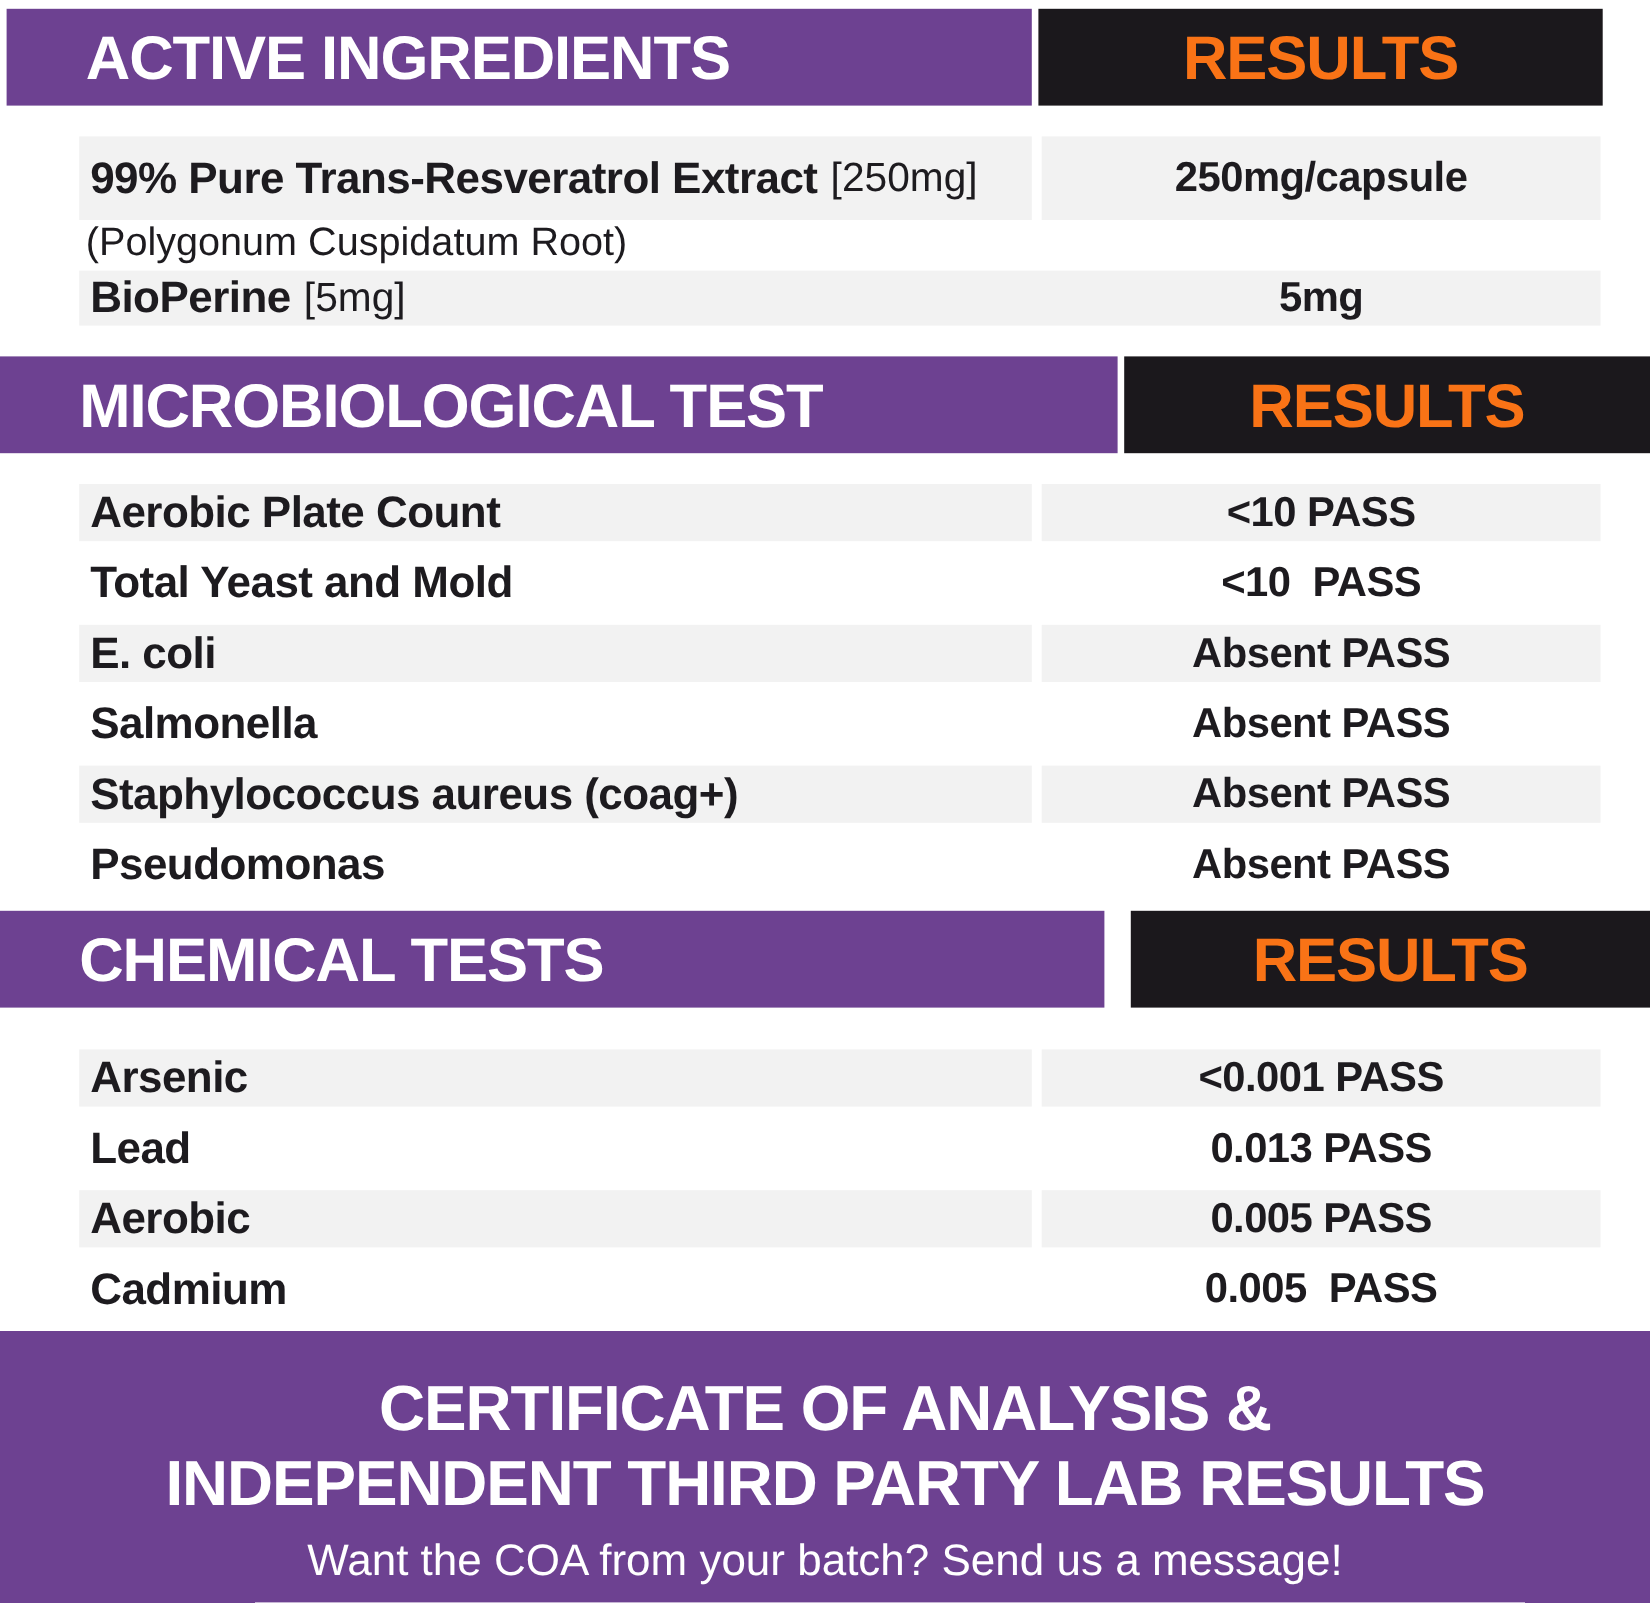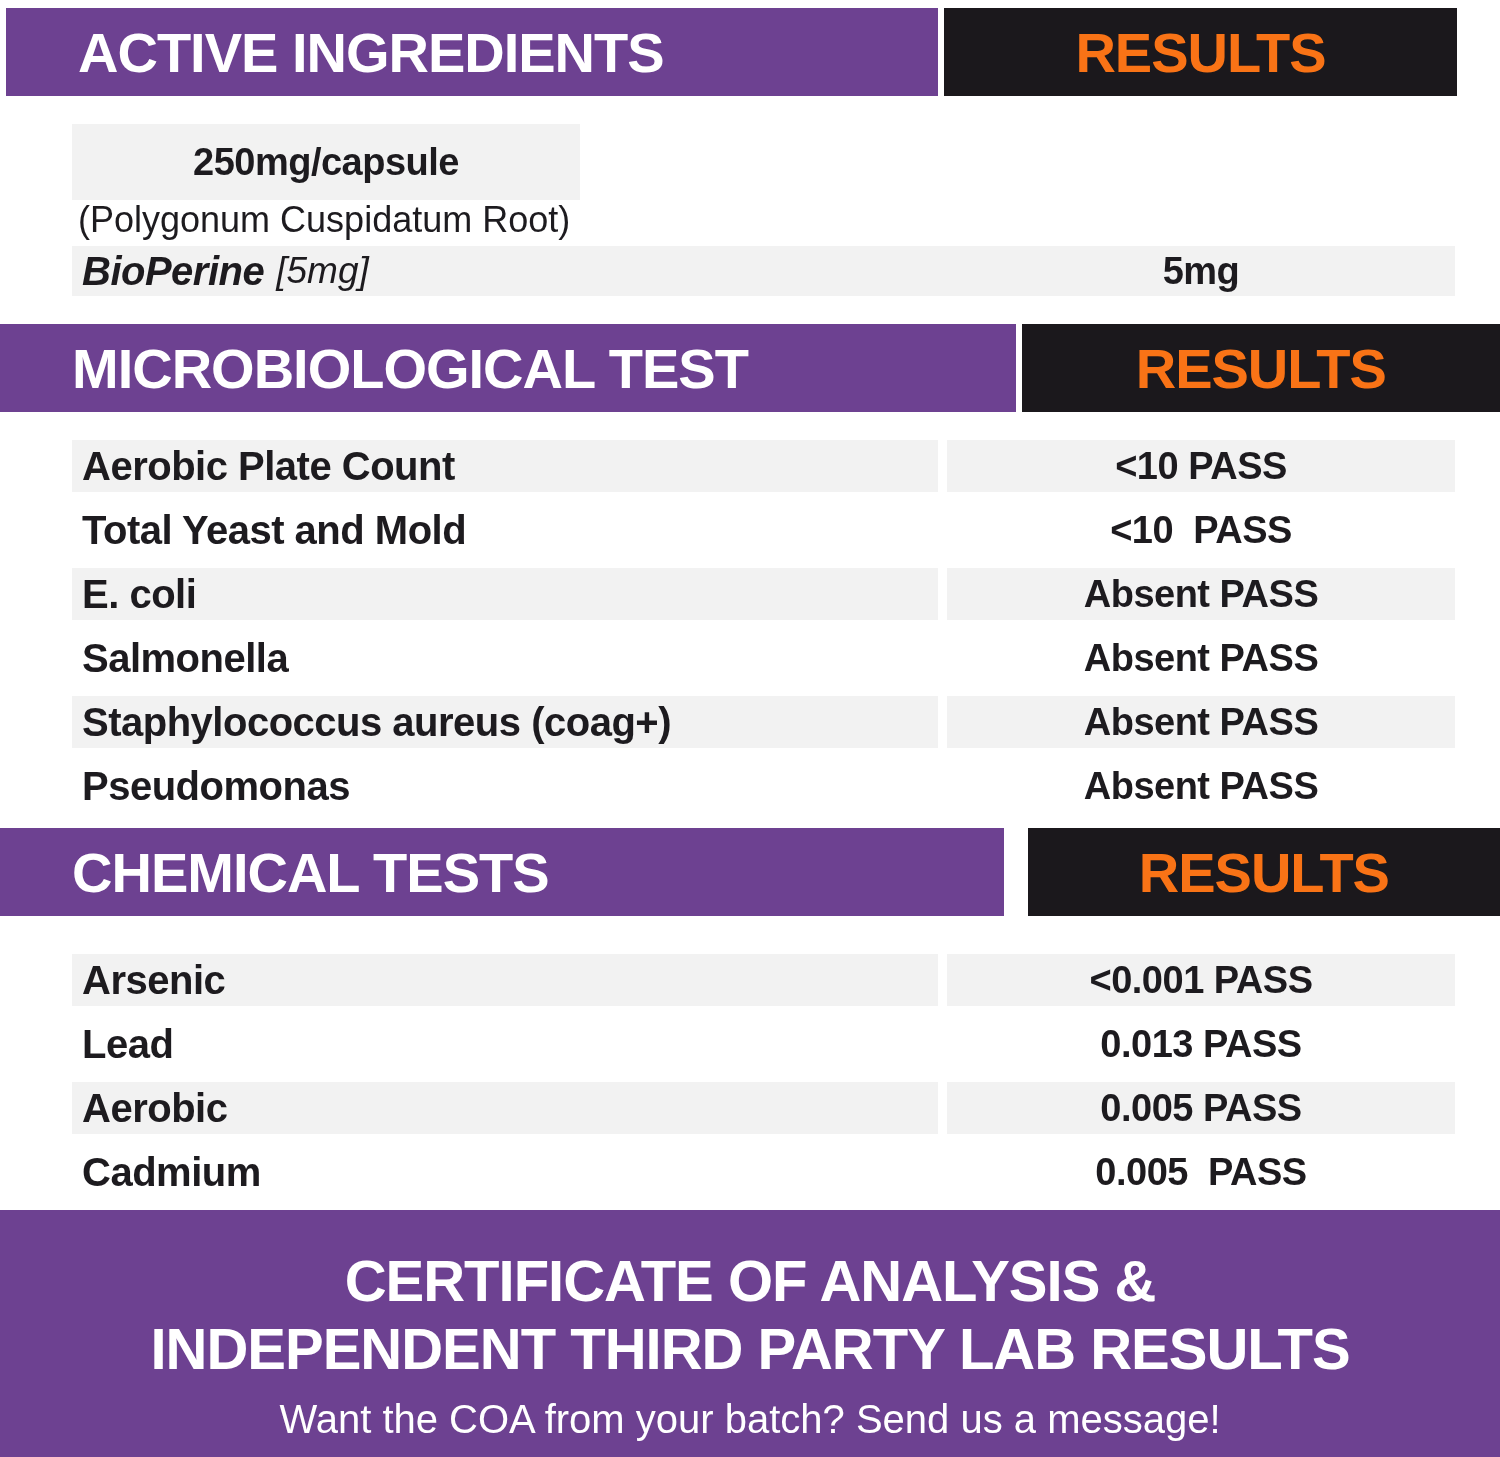--- a/index.html
+++ b/index.html
@@ -68,21 +68,21 @@
     font-size: 36px; font-weight: normal;
   }
   .row-full {
     display: flex;
     margin-left: 72px;
     margin-top: 6px;
     width: 1383px;
     height: 50px;
     background: var(--gray);
   }
-  .row-full .cell-test { width: 875px; background: transparent; font-style: italic; }
+  .row-full .cell-test { width: 875px; background: transparent; }
   .row-full .cell-result { background: transparent; }
   .dose { font-weight: normal; font-size: 37px; margin-left: 12px; letter-spacing: 0; }
 
   .rows-micro { margin-top: 28px; }
   .rows-chem { margin-top: 38px; }
 
   
   .footer-banner {
     margin-top: 12px;
     width: 1500px;
@@ -111,20 +111,24 @@
   <div class="banner-row banner-row-1">
     <div class="banner-purple">
       <span>ACTIVE INGREDIENTS</span>
     </div>
     <div class="banner-dark">
       <span>RESULTS</span>
     </div>
   </div>
 
   <div class="data-row ai-row-1 striped">
+    <div class="cell-test">
+      <span>99% Pure Trans-Resveratrol Extract</span>
+      <span class="dose">[250mg]</span>
+    </div>
     <div class="cell-result">250mg/capsule</div>
   </div>
   <div class="botanical-line">(Polygonum Cuspidatum Root)</div>
 
   <div class="row-full">
     <div class="cell-test">
       <span>BioPerine</span>
       <span class="dose">[5mg]</span>
     </div>
     <div class="cell-result">5mg</div>

